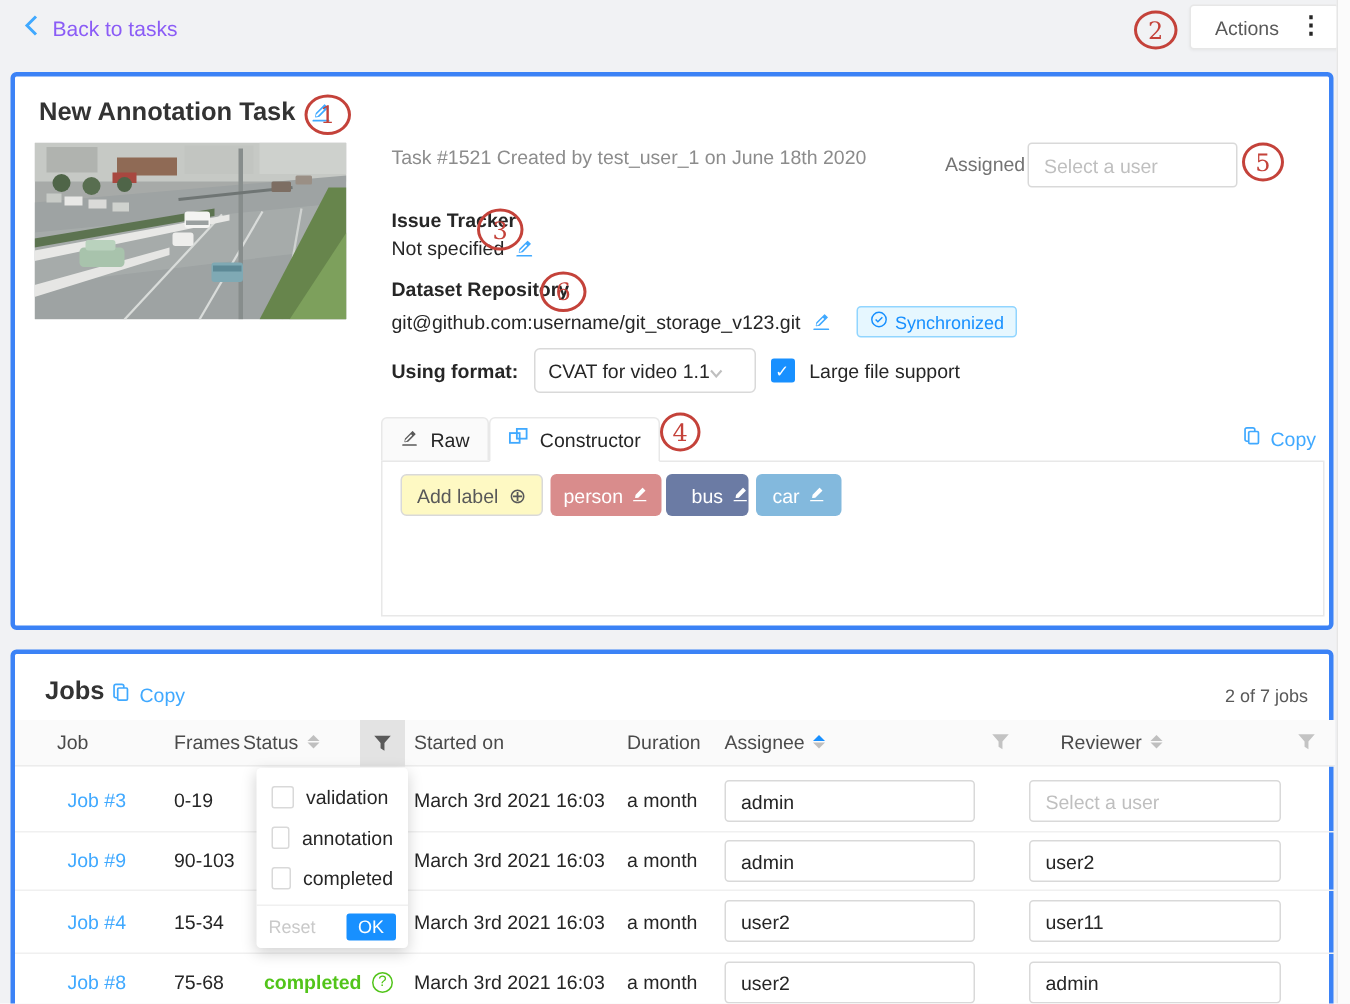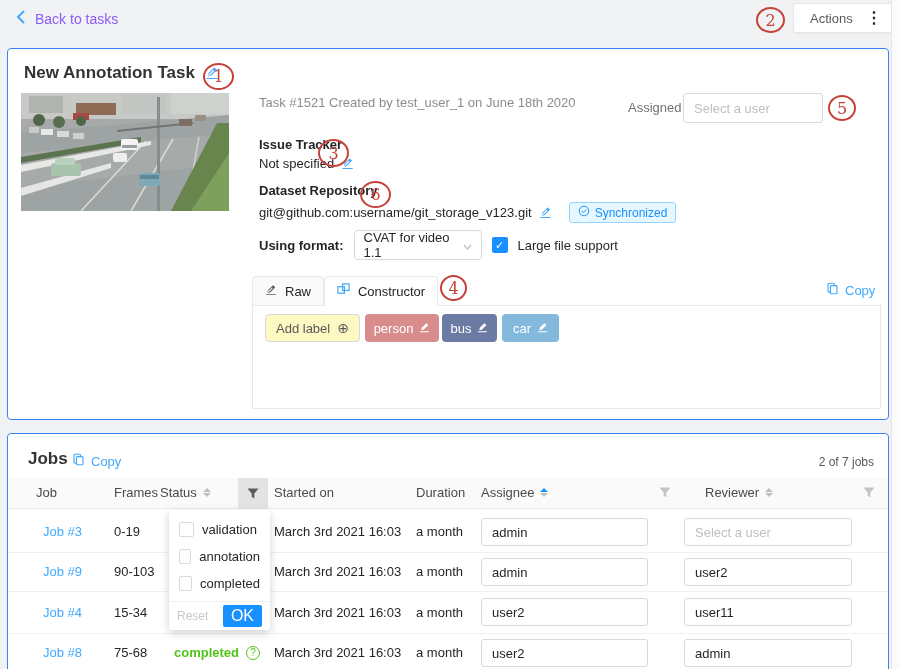--- a/index.html
+++ b/index.html
@@ -1,20 +1,20 @@
 <!DOCTYPE html>
 <html><head>
 <meta charset="utf-8">
 <style>
   * { margin:0; padding:0; box-sizing:border-box; }
   body {
     width:900px; height:669px; position:relative; overflow:hidden;
     background:#f1f2f4; font-family:"Liberation Sans", sans-serif; color:#262626;
   }
-  .card { position:absolute; background:#fff; border:1px solid #3b82f6; border-radius:4px; }
+  .card { position:absolute; background:#fff; border:3px solid #3b82f6; border-radius:4px; }
   #task-card { left:7px; top:48px; width:882px; height:372px; }
   #jobs-card { left:7px; top:433px; width:882px; height:300px; }
 
   
   #back-link { position:absolute; left:16px; top:10px; display:flex; align-items:flex-end; gap:9px;
     color:#8b5cf6; font-size:14px; cursor:pointer; }
   #actions-btn { position:absolute; left:793px; top:3px; width:100px; height:30px; background:#fff;
     border:1px solid #e7e7e7; border-radius:3px; display:flex; align-items:center;
     justify-content:space-between; padding:0 10px 0 16px; font-size:13px; color:#595959;
     box-shadow:0 1px 2px rgba(0,0,0,.04); cursor:pointer; }
@@ -42,21 +42,21 @@
     align-items:center; gap:7px; }
   .edit-icon svg { display:block; }
 
   #sync-badge { display:inline-flex; align-items:center; gap:5px; margin-left:10px;
     background:#e6f7ff; border:1px solid #91d5ff; color:#1890ff; font-size:12px;
     border-radius:3px; padding:2px 8px; }
 
   #format-row { position:absolute; left:251px; top:181px; height:30px; display:flex;
     align-items:center; gap:10px; }
   #format-label { font-size:13px; font-weight:bold; }
-  #format-select { width:128px; height:30px; border:1px solid #d9d9d9; border-radius:4px;
+  #format-select { width:148px; height:30px; border:1px solid #d9d9d9; border-radius:4px;
     display:flex; align-items:center; justify-content:flex-start; padding:0 9px;
     font-size:13px; color:#262626; cursor:pointer; background:#fff; }
   .chk { width:16px; height:16px; background:#1890ff; border-radius:2px; color:#fff;
     font-size:11px; display:flex; align-items:center; justify-content:center; cursor:pointer; }
   .chk-label { font-size:13px; }
 
   
   .tab { position:absolute; top:227px; height:30px; display:flex; align-items:center; gap:8px;
     font-size:13px; color:#262626; border:1px solid #e8e8e8; border-radius:4px 4px 0 0;
     padding:0 14px; cursor:pointer; }
@@ -110,21 +110,21 @@
 
   
   #filter-dd { position:absolute; left:161px; top:76px; width:101px; background:#fff; z-index:10;
     border-radius:3px; box-shadow:0 3px 10px rgba(0,0,0,.18); }
   .fopt { height:27px; display:flex; align-items:center; gap:8px; padding:0 10px; cursor:pointer; }
   .fbox { width:15px; height:15px; border:1px solid #d9d9d9; border-radius:2px; background:#fff; }
   .flabel { font-size:13px; color:#262626; }
   #filter-footer { border-top:1px solid #f0f0f0; height:29px; display:flex; align-items:center;
     justify-content:space-between; padding:0 8px; margin-top:4px; }
   #filter-reset { font-size:12px; color:#c9c9c9; cursor:pointer; }
-  #filter-ok { font-size:16px; color:#fff; background:#1890ff; border-radius:2px; padding:2px 8px;
+  #filter-ok { font-size:12px; color:#fff; background:#1890ff; border-radius:2px; padding:2px 8px;
     cursor:pointer; }
 
   
   .ann { position:absolute; border:2px solid #c4423a; border-radius:50%; color:#c4423a;
     display:flex; align-items:center; justify-content:center; z-index:30;
     font-family:"DejaVu Serif", serif; font-size:16px; }
 
   #scrollbar-track { position:absolute; right:0; top:0; width:9px; height:669px; background:#fbfbfb;
     border-left:1px solid #e6e6e6; }
 </style>
@@ -276,21 +276,21 @@
       <span style="font-size:14px;color:#595959;">⊕</span>
     </div>
     <div class="label-chip" id="chip-0" style="background-color: rgb(217, 140, 140);">
       <span>person</span>
       <span>
         <svg width="11" height="11" viewBox="0 0 1024 1024" fill="#ffffff">
             <path d="M257.7 752c2 0 4-.2 6-.5L431.9 722c2-.4 3.9-1.3 5.3-2.8l423.9-423.9a9.96 9.96 0 000-14.1L694.9 114.9c-1.9-1.9-4.4-2.9-7.1-2.9s-5.2 1-7.1 2.9L256.8 538.8c-1.5 1.5-2.4 3.3-2.8 5.3l-29.5 168.2a33.5 33.5 0 009.4 29.8c6.6 6.4 14.9 9.9 23.8 9.9zM893 871H131c-17.7 0-32 14.3-32 32v36c0 4.4 3.6 8 8 8h810c4.4 0 8-3.6 8-8v-36c0-17.7-14.3-32-32-32z"></path>
           </svg>
       </span>
     </div>
-    <div class="label-chip" id="chip-1" style="background-color: rgb(107, 123, 164);">
+    <div class="label-chip" id="chip-1" style="background-color: rgb(107, 123, 164); justify-content: flex-end;">
       <span>bus</span>
       <span>
         <svg width="11" height="11" viewBox="0 0 1024 1024" fill="#ffffff">
             <path d="M257.7 752c2 0 4-.2 6-.5L431.9 722c2-.4 3.9-1.3 5.3-2.8l423.9-423.9a9.96 9.96 0 000-14.1L694.9 114.9c-1.9-1.9-4.4-2.9-7.1-2.9s-5.2 1-7.1 2.9L256.8 538.8c-1.5 1.5-2.4 3.3-2.8 5.3l-29.5 168.2a33.5 33.5 0 009.4 29.8c6.6 6.4 14.9 9.9 23.8 9.9zM893 871H131c-17.7 0-32 14.3-32 32v36c0 4.4 3.6 8 8 8h810c4.4 0 8-3.6 8-8v-36c0-17.7-14.3-32-32-32z"></path>
           </svg>
       </span>
     </div>
     <div class="label-chip" id="chip-2" style="background-color: rgb(131, 185, 221);">
       <span>car</span>
       <span>

